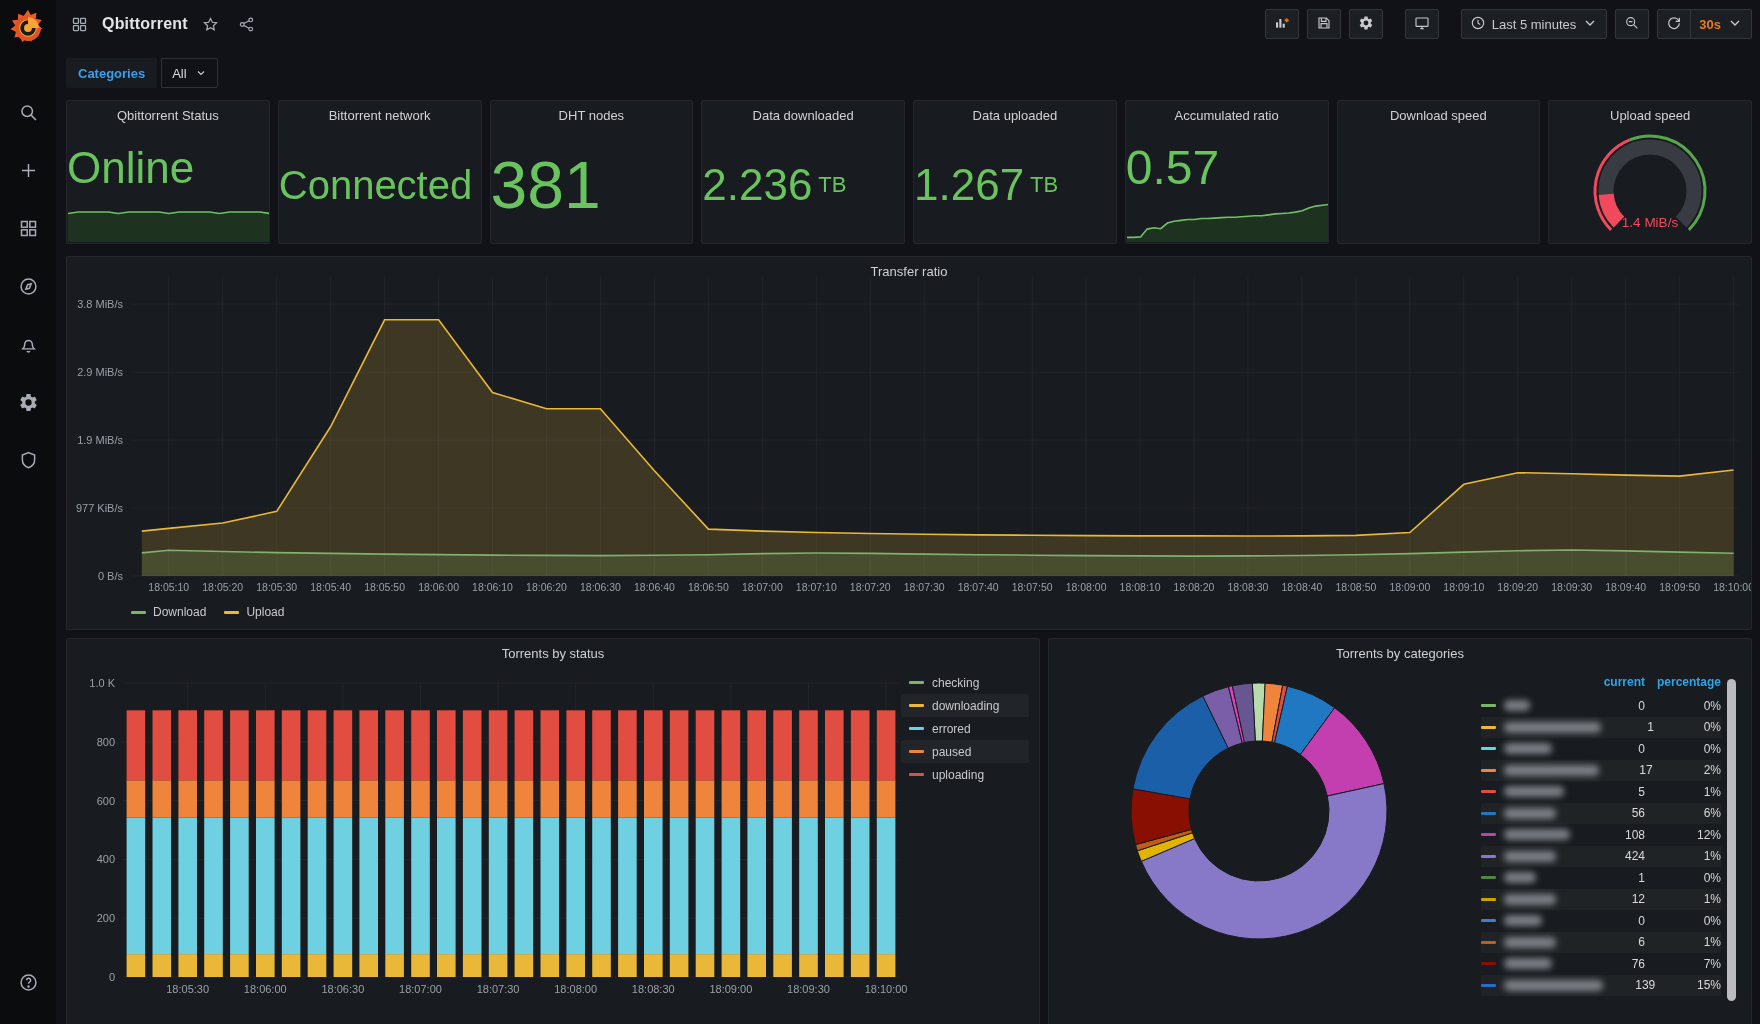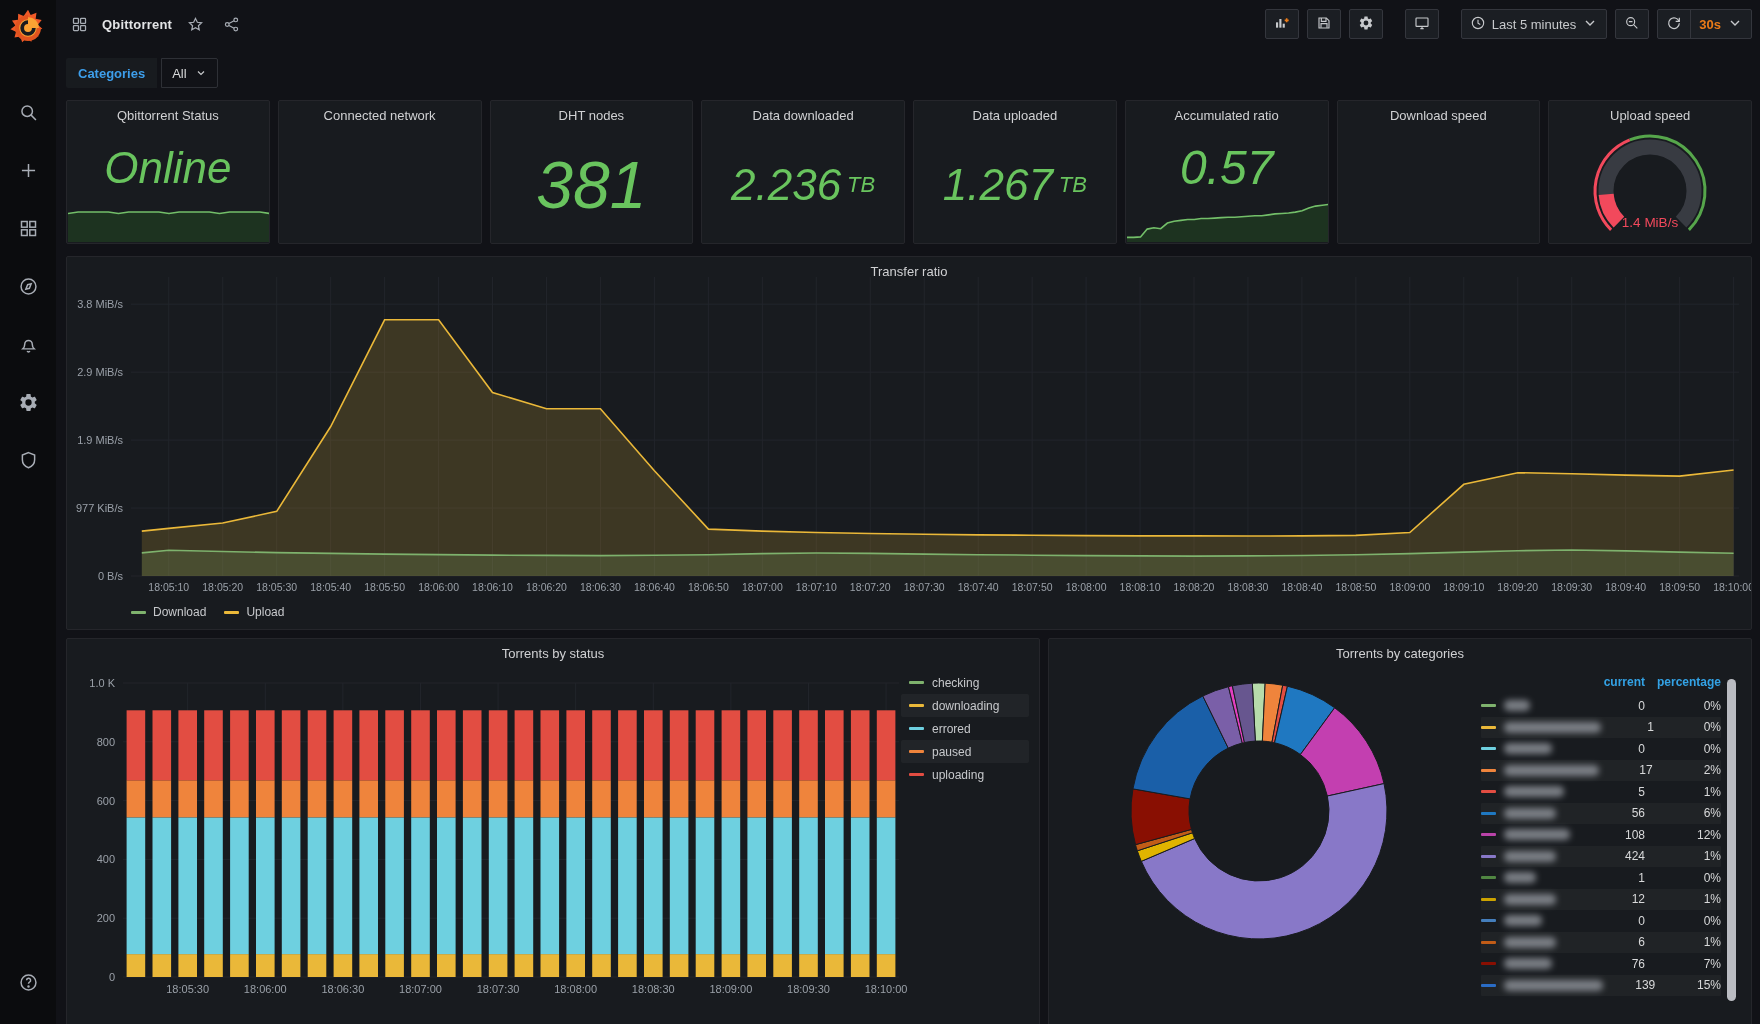--- a/index.html
+++ b/index.html
@@ -13,21 +13,21 @@
   .side-nav { position:absolute; top:96px; left:0; width:56px; display:flex; flex-direction:column; align-items:center; gap:22px; }
   .side-item { width:44px; height:36px; display:flex; align-items:center; justify-content:center; border-radius:2px; cursor:pointer; }
   .side-item svg { width:21px; height:21px; }
   .side-bottom { position:absolute; bottom:22px; left:0; width:56px; display:flex; justify-content:center; }
 
   
   .main { position:relative; flex:1; height:100%; }
   .topbar { position:absolute; top:0; left:0; right:0; height:48px; display:flex; align-items:center; padding:0 8px 0 10px; }
   .tb-left { display:flex; align-items:center; gap:10px; }
   .apps-ico svg { width:18px; height:18px; }
-  .dash-title { font-size:13px; font-weight:700; color:#e3e4e6; letter-spacing:.2px; }
+  .dash-title { font-size:16px; font-weight:700; color:#e3e4e6; letter-spacing:.2px; }
   .tb-ic { display:flex; align-items:center; justify-content:center; width:26px; height:26px; cursor:pointer; }
   .tb-ic svg { width:17px; height:17px; }
   .tb-right { margin-left:auto; display:flex; align-items:center; gap:8px; }
   .tb-btn { height:30px; min-width:34px; background:#1b1e23; border:1px solid #34363d; border-radius:2px;
      display:flex; align-items:center; justify-content:center; gap:6px; padding:0 8px; cursor:pointer; color:#c7c9cc; font-size:13px; }
   .tb-btn svg { width:16px; height:16px; }
   .tb-gap { width:6px; }
   .tb-split { width:1px; height:28px; background:#34363d; margin:0 2px; }
   .refresh-int { color:#eb7b18; font-weight:600; }
 
@@ -39,21 +39,21 @@
      padding:0 10px; font-size:13px; color:#d8d9da; cursor:pointer; }
   .all-chip svg { width:12px; height:12px; }
 
   
   .dash { position:absolute; top:100px; left:10px; width:1686px; }
   .panel { background:#181b1f; border:1px solid #25262b; border-radius:2px; position:relative; }
   .p-title { text-align:center; font-size:13px; font-weight:500; color:#d0d1d3; padding-top:7px; cursor:pointer; white-space:nowrap; overflow:hidden; }
 
   .stat-row { display:flex; gap:8px; height:144px; }
   .stat { flex:1; overflow:hidden; }
-  .stat-body { position:absolute; inset:26px 0 0 0; display:flex; align-items:center; justify-content:center;font-style:italic; }
+  .stat-body { position:absolute; inset:26px 0 0 0; display:flex; align-items:center; justify-content:flex-start; }
   .stat-val { font-weight:500; line-height:1; }
   .stat-unit { font-size:22px; font-weight:500; margin-left:6px; }
   .spark { position:absolute; left:1px; right:1px; bottom:1px; height:46px; }
   .gauge-wrap { position:absolute; inset:24px 0 0 0; display:flex; align-items:flex-start; justify-content:center; }
 
   .transfer { margin-top:12px; height:374px; }
   .chart-svg { position:absolute; left:0; top:0; }
   .legend-h { position:absolute; left:64px; bottom:10px; display:flex; gap:18px; }
   .leg-item { display:flex; align-items:center; gap:7px; font-size:12px; color:#c7c9cc; cursor:pointer; }
   .leg-dash { width:15px; height:3px; border-radius:1px; }
@@ -247,21 +247,24 @@
             <div class="p-title">Qbittorrent Status</div>
             <div class="stat-body" style="padding-bottom: 34px;">
               <span class="stat-val" style="font-size: 44px; color: rgb(105, 196, 94);">Online</span>
             </div>
             <svg class="spark" width="202" height="46" viewBox="0 0 202 46" preserveAspectRatio="none">
               <path d="M0.0 17.5L10.1 16.0L20.2 16.0L30.3 16.0L40.4 16.0L50.5 17.5L60.6 16.0L70.7 16.0L80.8 16.0L90.9 16.0L101.0 17.5L111.1 16.0L121.2 16.0L131.3 16.0L141.4 16.0L151.5 17.5L161.6 16.0L171.7 16.0L181.8 16.0L191.9 16.0L202.0 17.5L202 46L0 46Z" fill="#1d3320"></path>
               <path d="M0.0 17.5L10.1 16.0L20.2 16.0L30.3 16.0L40.4 16.0L50.5 17.5L60.6 16.0L70.7 16.0L80.8 16.0L90.9 16.0L101.0 17.5L111.1 16.0L121.2 16.0L131.3 16.0L141.4 16.0L151.5 17.5L161.6 16.0L171.7 16.0L181.8 16.0L191.9 16.0L202.0 17.5" stroke="#73BF69" stroke-width="1.6" fill="none"></path>
             </svg>
           </div>
           <div class="panel stat">
-            <div class="p-title">Connected network</div>
+            <div class="p-title">Bittorrent network</div>
+            <div class="stat-body">
+              <span class="stat-val" style="font-size: 40px; color: rgb(105, 196, 94);">Connected</span>
+            </div>
           </div>
           <div class="panel stat">
             <div class="p-title">DHT nodes</div>
             <div class="stat-body">
               <span class="stat-val" style="font-size: 66px; color: rgb(105, 196, 94);">381</span>
             </div>
           </div>
           <div class="panel stat">
             <div class="p-title">Data downloaded</div>
             <div class="stat-body">

